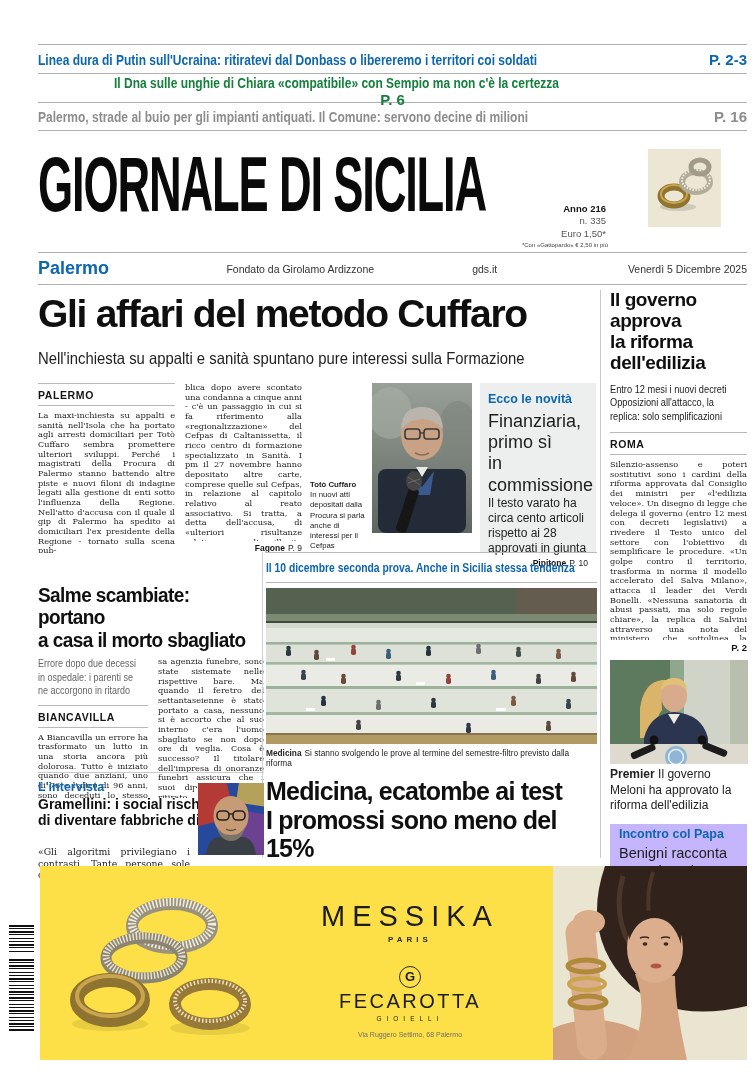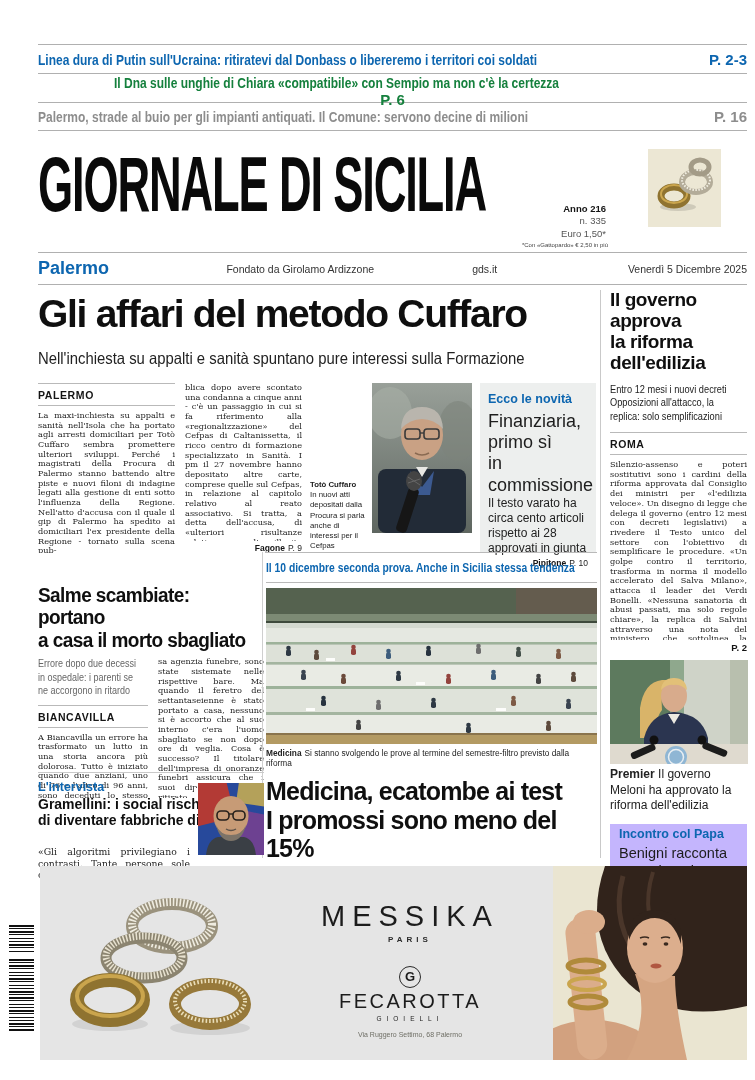--- a/index.html
+++ b/index.html
@@ -101,21 +101,21 @@
   .rc-sechead { margin-top:8px; }
   .rc-body { height:180px; overflow:hidden; }
   .rc-pg { text-align:right; font-weight:bold; font-size:9.5px; margin-top:2px; }
   .rc-photo { margin-top:7px; width:138px; height:104px; }
   .rc-cap { font-size:12px; line-height:1.3; margin-top:3px; color:#222; }
   .papa-box { margin-top:10px; background:#c4b5fd; padding:3px 9px 7px; height:82px; }
   .papa-hl { font-size:14.5px; line-height:1.25; margin-top:3px; color:#1d1d1d; }
   .papa-pg { text-align:right; color:#0d66b0; font-size:9px; margin-top:7px; }
 
   
-  .ad { position:absolute; left:40px; top:866px; width:707px; height:194px; background:#e5e5e5; }
+  .ad { position:absolute; left:40px; top:866px; width:707px; height:194px; background:#fde047; }
   .ad-rings { position:absolute; left:20px; top:18px; width:210px; height:158px; }
   .ad-center { position:absolute; left:248px; top:34px; width:244px; text-align:center; color:#1c1c1c; }
   .ad-brand { font-size:29px; letter-spacing:7px; font-weight:400; }
   .ad-city { font-size:8px; letter-spacing:4px; margin-top:2px; font-weight:bold; color:#2a2a2a; }
   .ad-mono { margin:22px auto 2px; width:22px; height:22px; border:1.4px solid #2a2a2a; border-radius:50%;
              font-size:13px; line-height:20px; font-weight:bold; }
   .ad-ret { font-size:20px; letter-spacing:2.5px; }
   .ad-ret-sub { font-size:6.5px; letter-spacing:5px; margin-top:2px; }
   .ad-addr { font-size:7px; color:#6f6f66; margin-top:9px; }
   .ad-model { position:absolute; right:0; top:0; width:194px; height:194px; }

